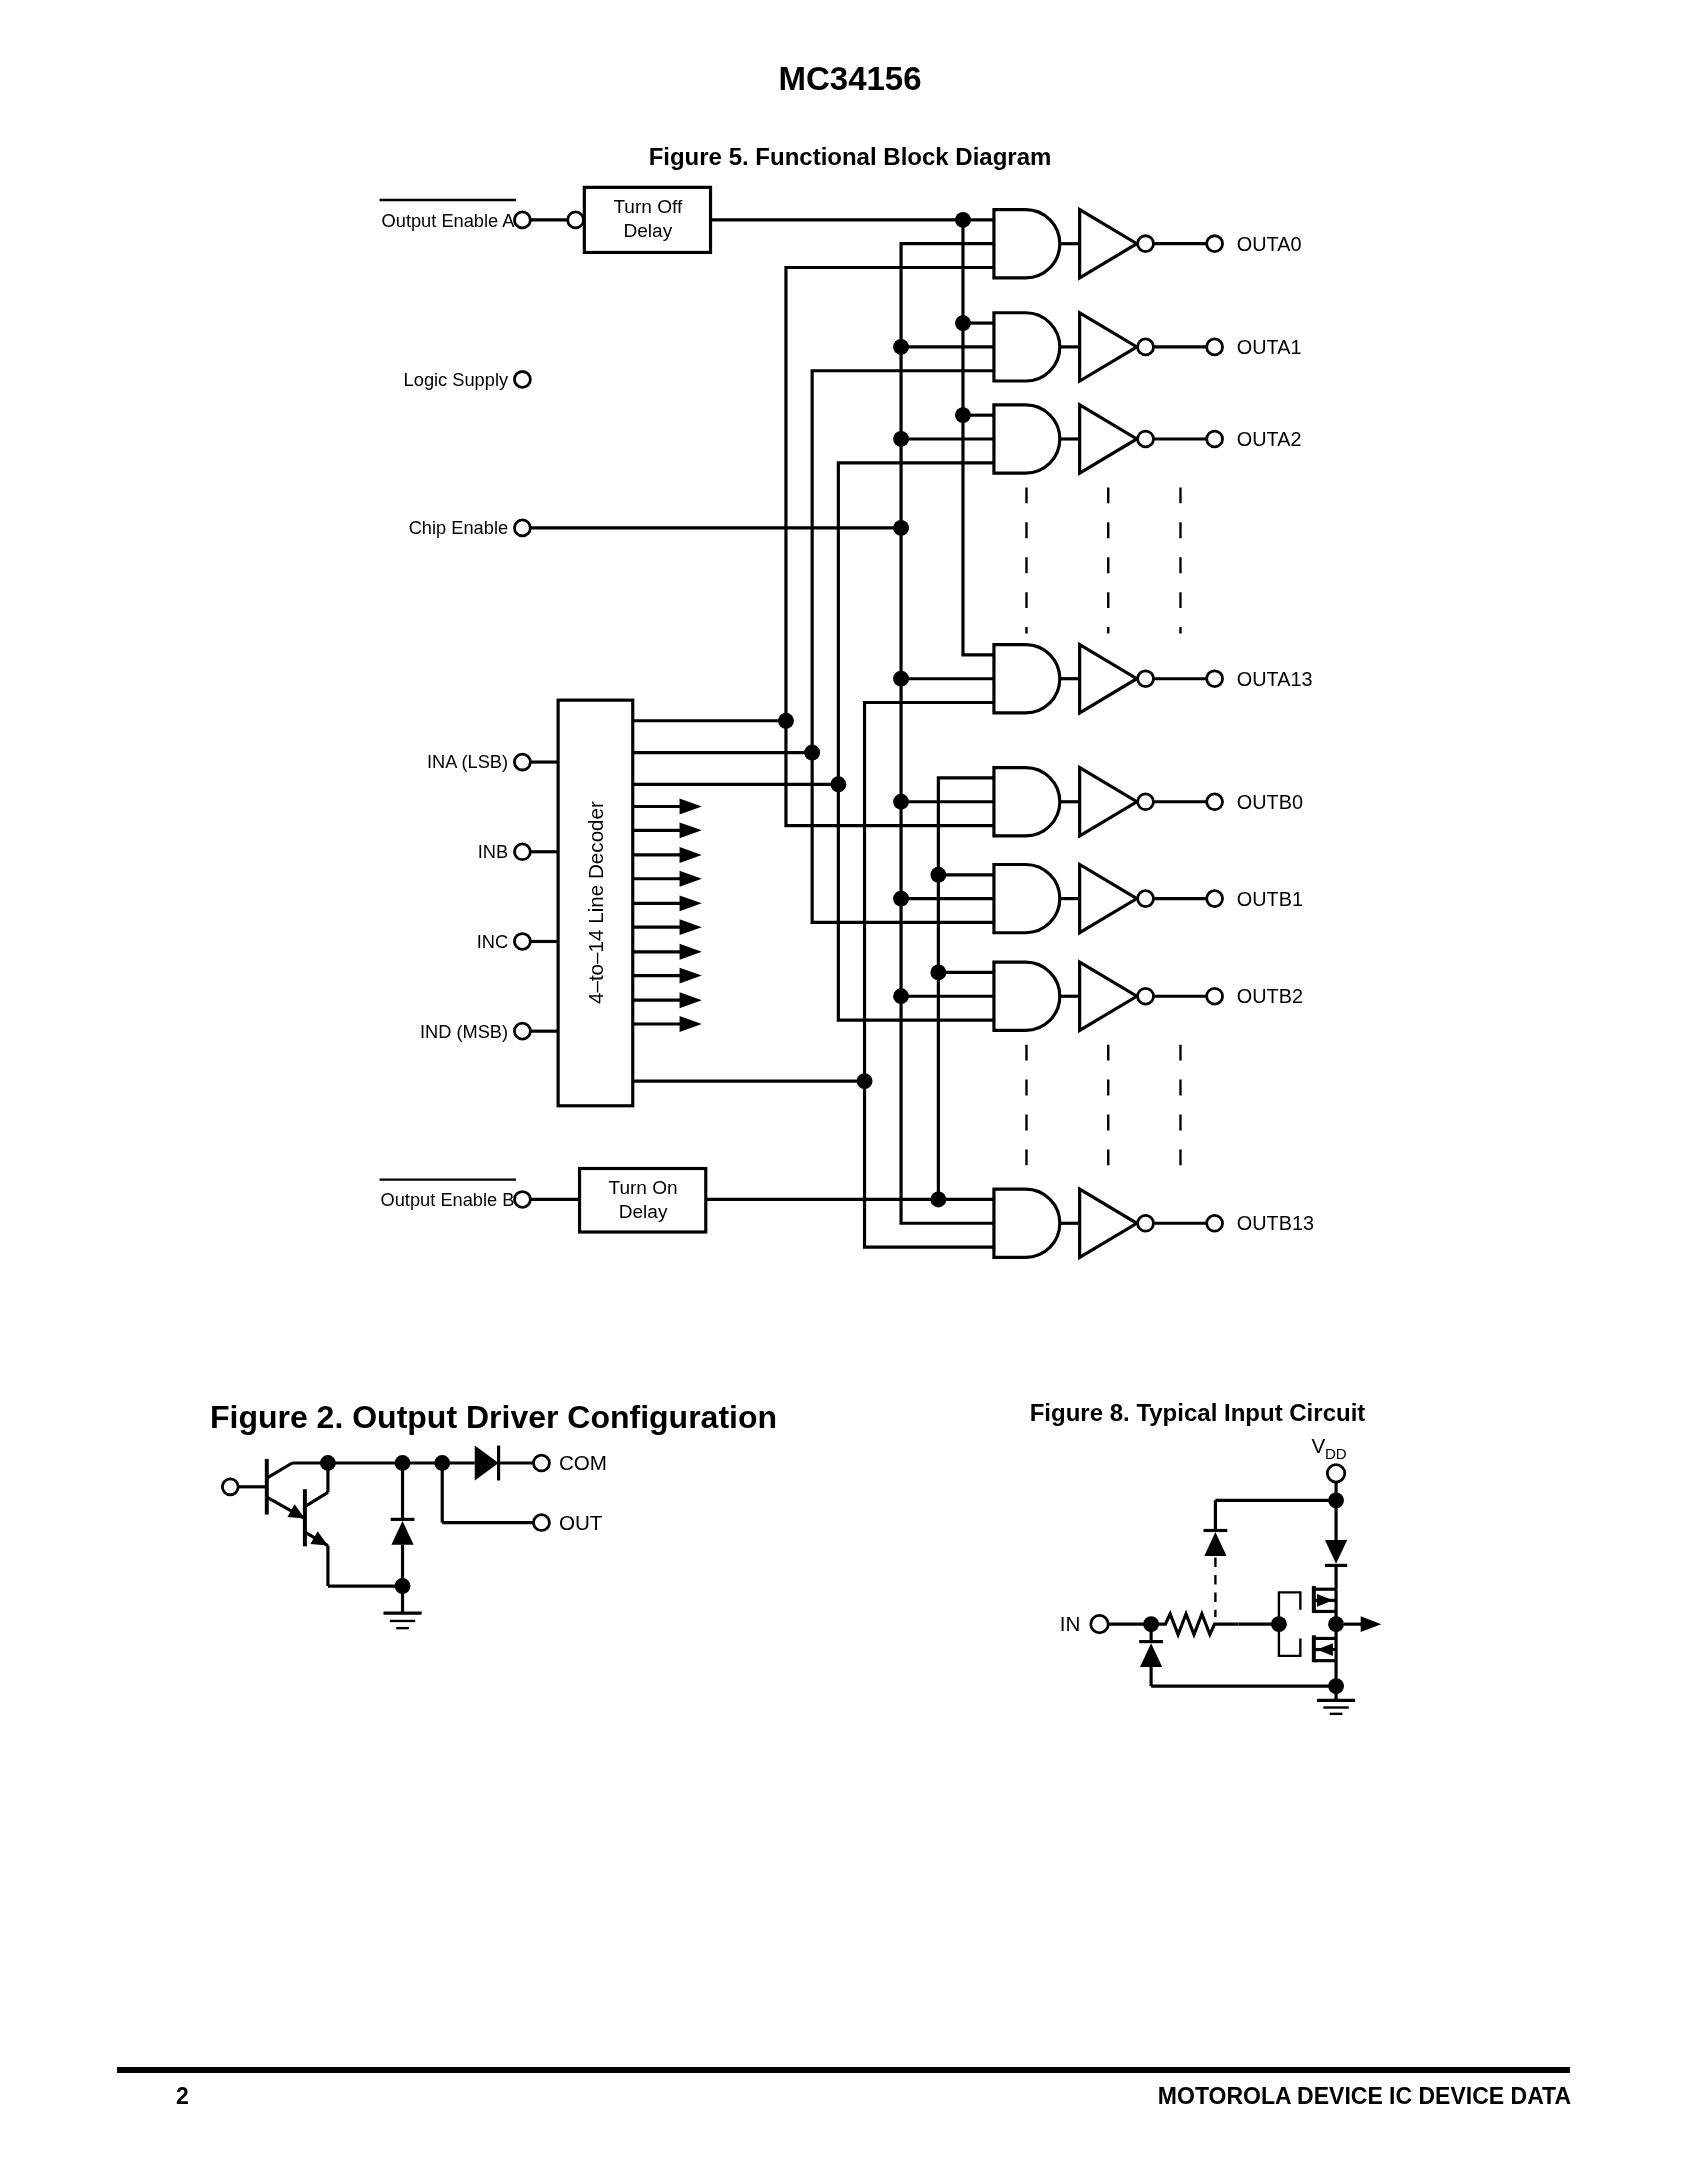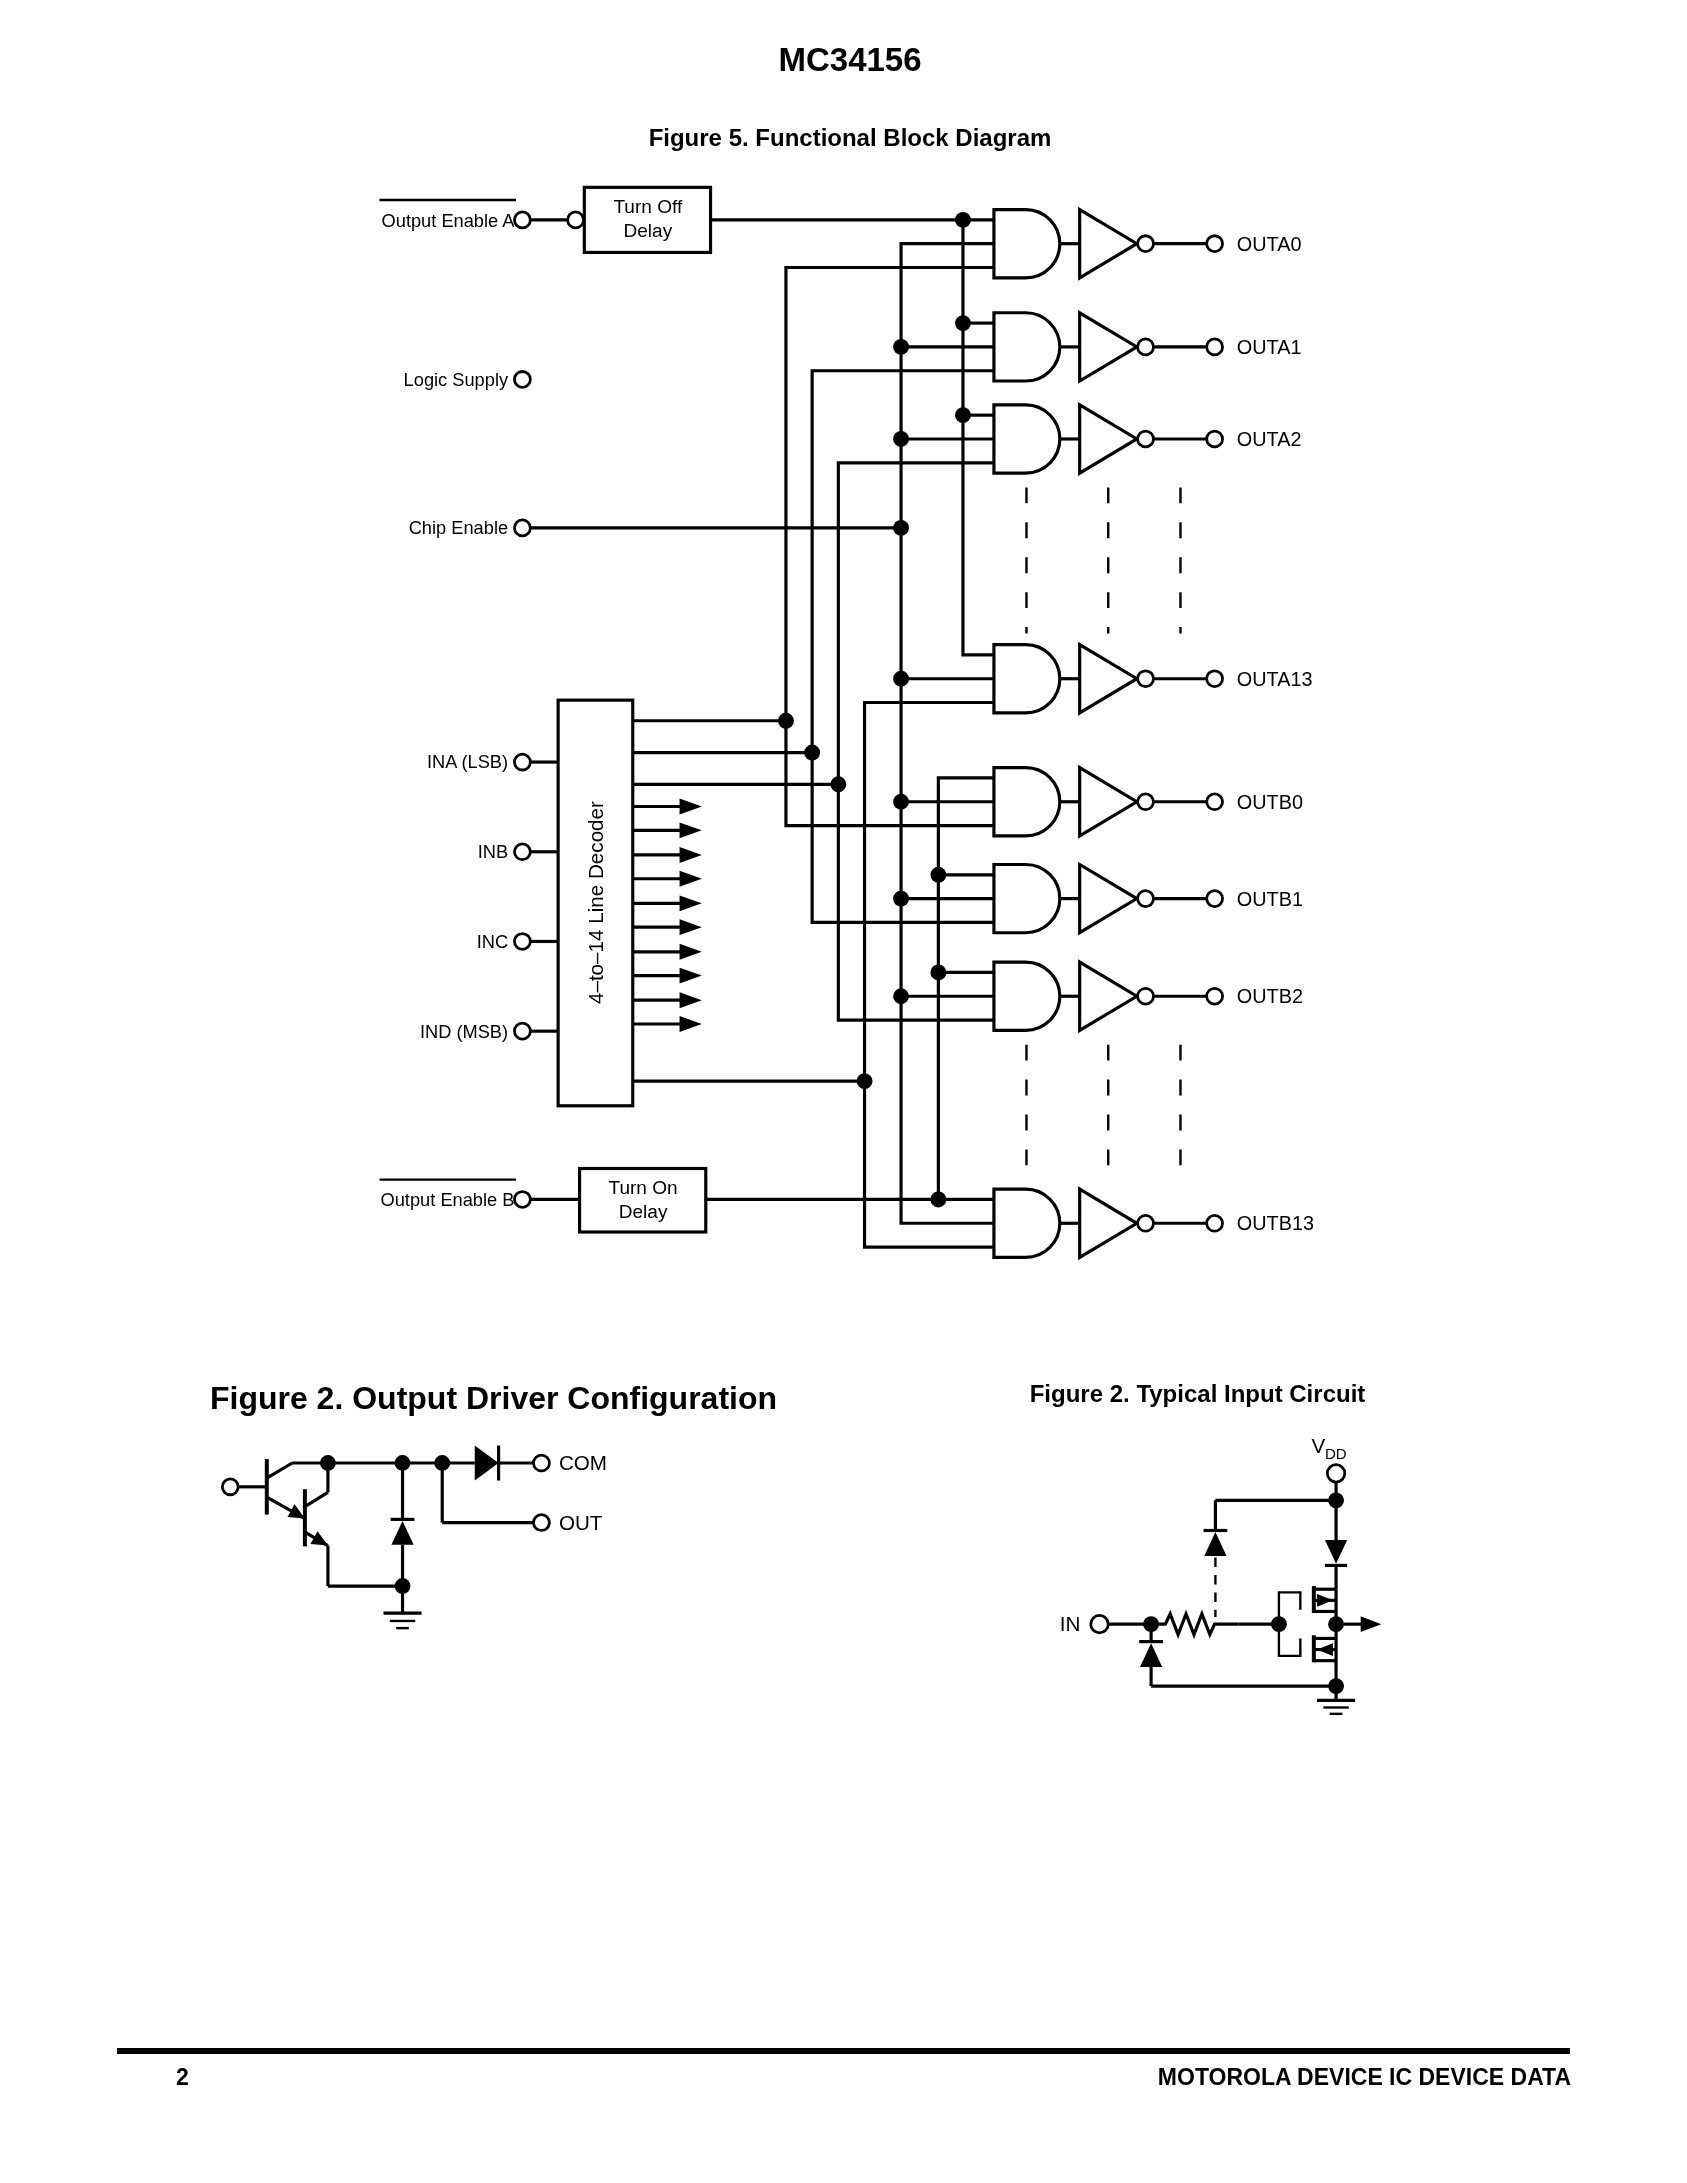--- a/index.html
+++ b/index.html
@@ -1,20 +1,20 @@
 <!DOCTYPE html>
 <html style="font-size:12.7px"><head>
 <meta charset="utf-8">
 <style>
   html,body { margin:0; padding:0; }
   body {
     width:1687px; height:2183px; background:#ffffff; position:relative;
     font-family:"Liberation Sans", sans-serif; color:#000;
   }
-  .abs { position:absolute; }
+  .abs { position:absolute;margin-top:19px; }
   .cap { font-weight:bold; text-align:center; white-space:nowrap; }
   #title { top:41px; left:453px; width:794px; font-size:33px; }
   #cap1  { top:124px; left:453px; width:794px; font-size:24px; }
   #cap2  { top:1380px; left:176px; width:635px; font-size:32px; }
   #cap3  { top:1380px; left:880px; width:635px; font-size:24px; }
   #rule  { top:2048px; left:117px; width:1453px; height:6.4px; background:#000; }
   #pgnum { top:2064px; left:176px; font-size:23px; font-weight:bold; }
   #ftr   { top:2064px; left:715px; width:856px; font-size:23px; font-weight:bold; text-align:right; }
   svg { position:absolute; top:0; left:0; }
   svg text { fill:#000; }
@@ -32,21 +32,21 @@
   .dlbl { font-size:26px; text-anchor:middle; }
   .slbl { font-size:26px; }
   .sub  { font-size:19px; }
 </style>
 </head>
 <body>
 
 <div class="abs cap" id="title">MC34156</div>
 <div class="abs cap" id="cap1">Figure 5. Functional Block Diagram</div>
 <div class="abs cap" id="cap2">Figure 2. Output Driver Configuration</div>
-<div class="abs cap" id="cap3">Figure 2. Typical Input Circuit</div>
+<div class="abs cap" id="cap3">Figure 8. Typical Input Circuit</div>
 
 <svg width="1687" height="2183" viewBox="0 0 2125 2750">
   <defs>
     <g id="gate-cell">
       <path class="w" d="M1252,-43 H1292 A43,43 0 0 1 1292,43 H1252 Z"></path>
       <line class="w" x1="1335" y1="0" x2="1360" y2="0"></line>
       <path class="w" d="M1360,-43 L1360,43 L1432,0 Z" fill="#fff"></path>
       <circle class="term" cx="1443" cy="0" r="10"></circle>
       <line class="w" x1="1453" y1="0" x2="1520" y2="0"></line>
       <circle class="term" cx="1530" cy="0" r="10"></circle>

